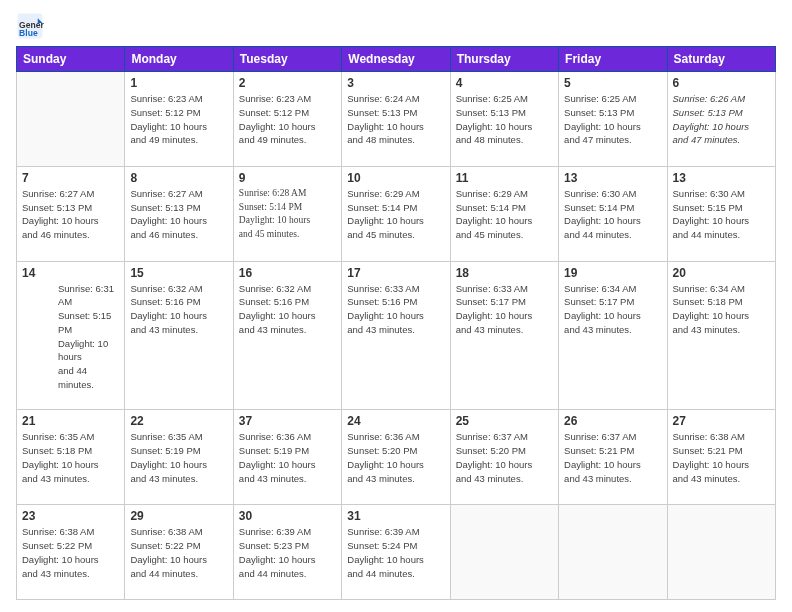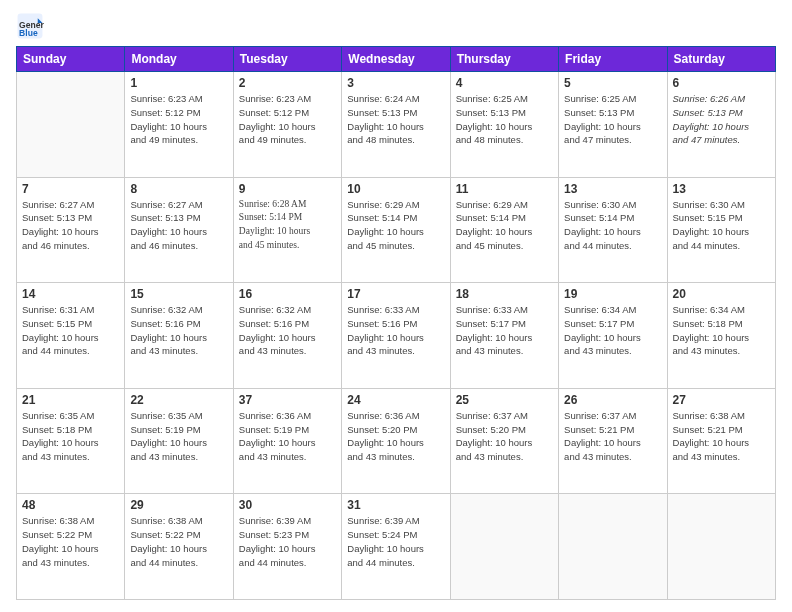--- a/index.html
+++ b/index.html
@@ -214,21 +214,21 @@
             <span class="day-number">13</span>
             <div class="day-info" style="white-space: pre-line;">Sunrise: 6:30 AM
 Sunset: 5:15 PM
 Daylight: 10 hours
 and 44 minutes.</div>
           </td>
         </tr>
         <tr>
           <td>
             <span class="day-number">14</span>
-            <div class="day-info" style="white-space: pre-line;">Sunrise: 6:31 AM
+            <div class="day-info" style="white-space: pre-line; margin-left: 36px;">Sunrise: 6:31 AM
 Sunset: 5:15 PM
 Daylight: 10 hours
 and 44 minutes.</div>
           </td>
           <td>
             <span class="day-number">15</span>
             <div class="day-info" style="white-space: pre-line;">Sunrise: 6:32 AM
 Sunset: 5:16 PM
 Daylight: 10 hours
 and 43 minutes.</div>
@@ -315,21 +315,21 @@
           <td>
             <span class="day-number">27</span>
             <div class="day-info" style="white-space: pre-line;">Sunrise: 6:38 AM
 Sunset: 5:21 PM
 Daylight: 10 hours
 and 43 minutes.</div>
           </td>
         </tr>
         <tr>
           <td>
-            <span class="day-number">48</span>
+            <span class="day-number">23</span>
             <div class="day-info" style="white-space: pre-line;">Sunrise: 6:38 AM
 Sunset: 5:22 PM
 Daylight: 10 hours
 and 43 minutes.</div>
           </td>
           <td>
             <span class="day-number">29</span>
             <div class="day-info" style="white-space: pre-line;">Sunrise: 6:38 AM
 Sunset: 5:22 PM
 Daylight: 10 hours

